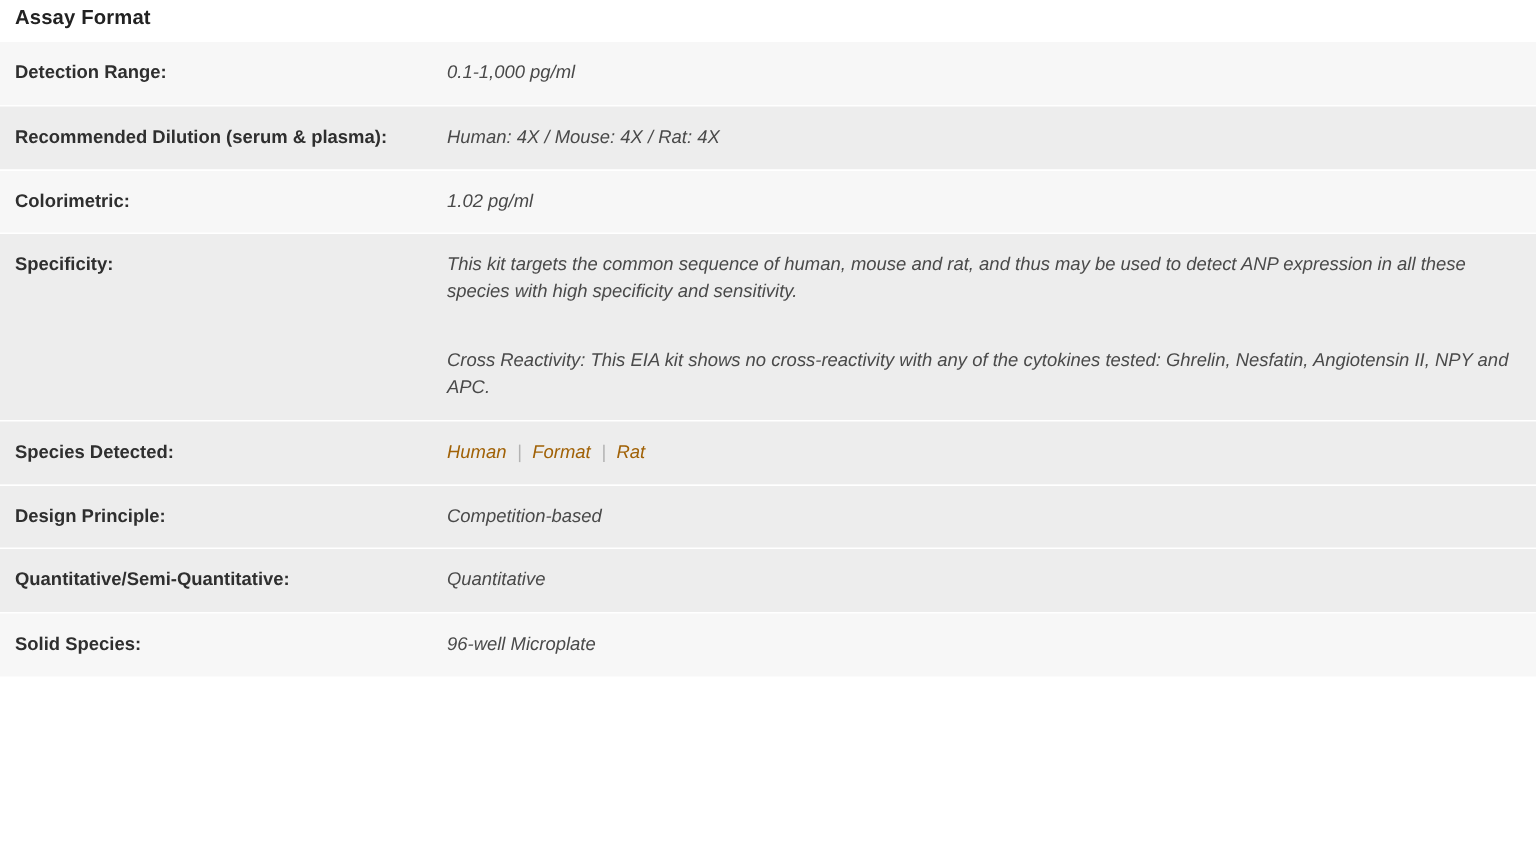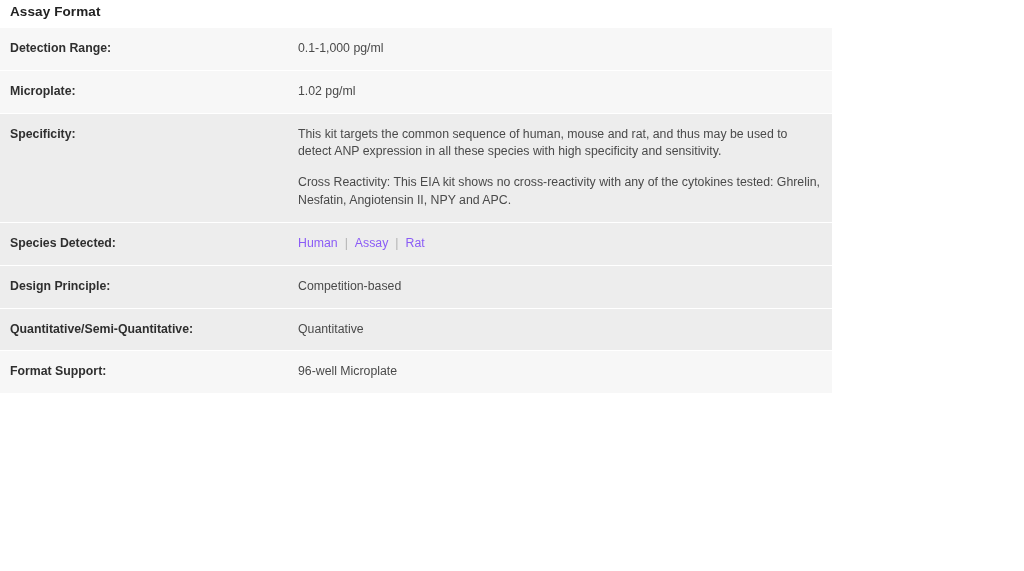--- a/index.html
+++ b/index.html
@@ -20,21 +20,21 @@
     padding: 0;
   }
   .section-title {
     font-size: 13.5px;
     font-weight: bold;
     color: #222222;
     padding: 4px 0 8px 10px;
     letter-spacing: 0.1px;
   }
   table.spec-table {
-    width: 832px;
+    width: 1024px;
     border-collapse: collapse;
     table-layout: fixed;
   }
   table.spec-table tr.row-odd td {
     background: #f7f7f7;
   }
   table.spec-table tr.row-even td {
     background: #ededed;
   }
   table.spec-table td {
@@ -48,32 +48,33 @@
   td.label-cell {
     width: 268px;
     font-weight: bold;
     color: #2f2f2f;
     padding-left: 22px;
     padding-right: 14px;
   }
   td.value-cell {
     color: #4a4a4a;
     padding-left: 0px;
+    font-style: italic;
   }
   .value-para {
     margin: 0 0 0 0;
   }
   .value-para + .value-para {
-    margin-top: 13px;
+    margin-top: 28px;
   }
   .chip-list {
     display: inline;
   }
   .chip {
-    color: #8b5cf6;
+    color: #a16207;
   }
   .chip-sep {
     color: #b3b3b3;
     padding: 0 7px;
   }
   .first-row td {
     border-top: none;
   }
 </style>
 </head>
@@ -82,50 +83,56 @@
 <div class="page">
   <div class="section-title">Assay Format</div>
   <table class="spec-table">
     <tbody>
         <tr class="row-odd first-row">
           <td class="label-cell">Detection Range:</td>
           <td class="value-cell">
             <div class="value-para">0.1-1,000 pg/ml</div>
           </td>
         </tr>
+        <tr class="row-even">
+          <td class="label-cell">Recommended Dilution (serum &amp; plasma):</td>
+          <td class="value-cell">
+            <div class="value-para">Human: 4X / Mouse: 4X / Rat: 4X</div>
+          </td>
+        </tr>
         <tr class="row-odd">
-          <td class="label-cell">Microplate:</td>
+          <td class="label-cell">Colorimetric:</td>
           <td class="value-cell">
             <div class="value-para">1.02 pg/ml</div>
           </td>
         </tr>
         <tr class="row-even">
           <td class="label-cell">Specificity:</td>
           <td class="value-cell">
             <div class="value-para">This kit targets the common sequence of human, mouse and rat, and thus may be used to detect ANP expression in all these species with high specificity and sensitivity.</div>
             <div class="value-para">Cross Reactivity: This EIA kit shows no cross-reactivity with any of the cytokines tested: Ghrelin, Nesfatin, Angiotensin II, NPY and APC.</div>
           </td>
         </tr>
         <tr class="row-even">
           <td class="label-cell">Species Detected:</td>
-          <td class="value-cell"><span class="chip-list"><span class="chip">Human</span><span class="chip-sep">|</span><span class="chip">Assay</span><span class="chip-sep">|</span><span class="chip">Rat</span></span></td>
+          <td class="value-cell"><span class="chip-list"><span class="chip">Human</span><span class="chip-sep">|</span><span class="chip">Format</span><span class="chip-sep">|</span><span class="chip">Rat</span></span></td>
         </tr>
         <tr class="row-even">
           <td class="label-cell">Design Principle:</td>
           <td class="value-cell">
             <div class="value-para">Competition-based</div>
           </td>
         </tr>
         <tr class="row-even">
           <td class="label-cell">Quantitative/Semi-Quantitative:</td>
           <td class="value-cell">
             <div class="value-para">Quantitative</div>
           </td>
         </tr>
         <tr class="row-odd">
-          <td class="label-cell">Format Support:</td>
+          <td class="label-cell">Solid Species:</td>
           <td class="value-cell">
             <div class="value-para">96-well Microplate</div>
           </td>
         </tr>
       </tbody>
   </table>
 </div>
 
 </body></html>

